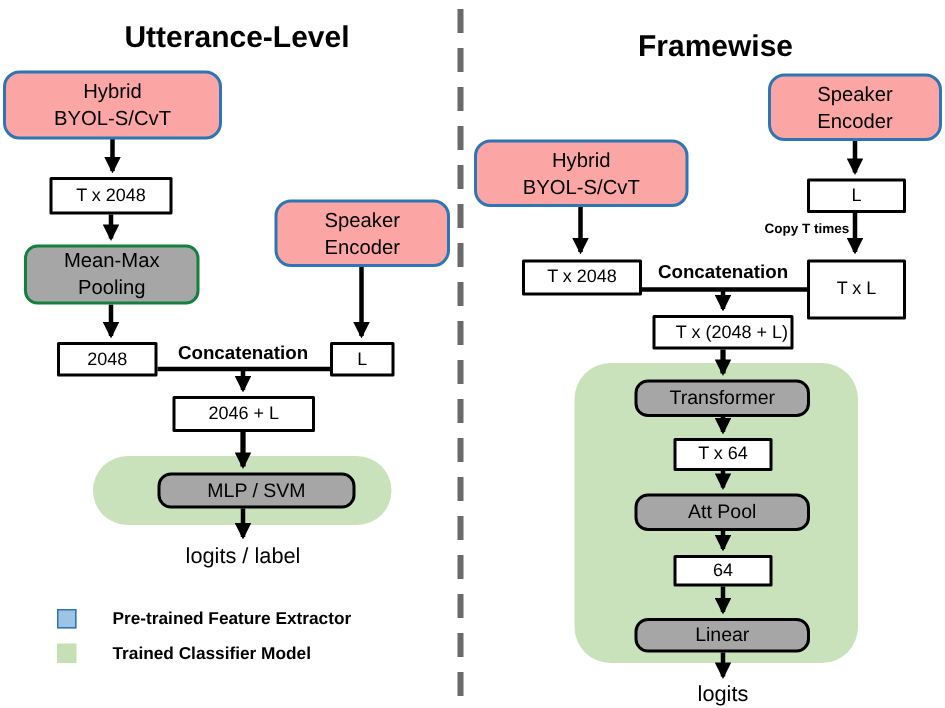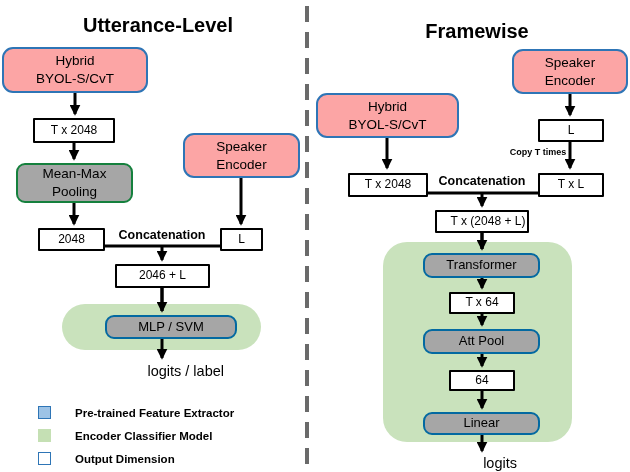--- a/index.html
+++ b/index.html
@@ -15,21 +15,21 @@
   .box{
     display:flex;align-items:center;justify-content:center;
     text-align:center;white-space:pre-line;line-height:1.3;
     z-index:3;
   }
   .box-blue{
     background:#fca5a5;border:2px solid #2E75B6;border-radius:11px;
     font-size:13.5px;
   }
   .box-gray{
-    background:#A6A6A6;border:2px solid #0369a1;border-radius:9px;
+    background:#A6A6A6;border:2px solid #000000;border-radius:9px;
     font-size:13px;
   }
   .box-gray-dark{
     background:#A6A6A6;border:2px solid #15803d;border-radius:9px;
     font-size:13.5px;
   }
   .box-white{
     background:#ffffff;border:2px solid #000;border-radius:1px;
     font-size:12px;
   }
@@ -39,21 +39,21 @@
   .panel-title{
     font-size:20px;font-weight:bold;text-align:center;z-index:3;
   }
   .concat-label{
     font-size:12.5px;font-weight:bold;text-align:center;z-index:4;
   }
   .small-note{
     font-size:9px;font-weight:bold;text-align:center;z-index:4;
   }
   .out-label{
-    font-size:14.5px;text-align:right;z-index:3;
+    font-size:14.5px;text-align:center;z-index:3;
   }
   #connectors{position:absolute;left:0;top:0;z-index:2;}
   .legend-row{
     position:absolute;display:flex;align-items:center;gap:9px;z-index:3;
   }
   .swatch{width:13px;height:13px;box-sizing:border-box;flex:0 0 auto;}
   .swatch-blue{background:#9DC3E6;border:1.5px solid #2E75B6;}
   .swatch-green{background:#C5E0B4;}
   .swatch-white{background:#fff;border:1.5px solid #2E75B6;}
   .legend-label{font-size:11.5px;font-weight:bold;padding-left:15px;}
@@ -120,44 +120,40 @@
   <div class="abs box box-gray" style="left:105px;top:315px;width:132px;height:24px;">MLP / SVM</div>
 
   <div class="abs out-label" style="left:100px;top:363px;width:124px;">logits / label</div>
 
   <div class="legend-row" style="left:38px;top:406px;">
     <span class="swatch swatch-blue"></span>
     <span class="legend-label">Pre-trained Feature Extractor</span>
   </div>
   <div class="legend-row" style="left:38px;top:429px;">
     <span class="swatch swatch-green"></span>
-    <span class="legend-label">Encoder Classifier Model</span>
-  </div>
-  <div class="legend-row" style="left:38px;top:452px;">
-    <span class="swatch swatch-white"></span>
-    <span class="legend-label">Output Dimension</span>
+    <span class="legend-label">Trained Classifier Model</span>
   </div>
 
   <div class="abs panel-title" style="left:322px;top:20px;width:310px;">Framewise</div>
 
   <div class="abs box box-blue" style="left:512px;top:49px;width:116px;height:45px;">Speaker
 Encoder</div>
 
   <div class="abs box box-blue" style="left:316px;top:93px;width:143px;height:45px;">Hybrid
 BYOL-S/CvT</div>
 
   <div class="abs box box-white" style="left:538px;top:119px;width:66px;height:23px;">L</div>
 
   <div class="abs small-note" style="left:508px;top:147px;width:60px;">Copy T times</div>
 
   <div class="abs box box-white" style="left:348px;top:173px;width:80px;height:24px;">T x 2048</div>
 
   <div class="abs concat-label" style="left:432px;top:174px;width:100px;">Concatenation</div>
 
-  <div class="abs box box-white" style="left:538px;top:173px;width:66px;height:24px;">T x L</div>
+  <div class="abs box box-white" style="left:538px;top:173px;width:66px;height:40px;">T x L</div>
 
   <div class="abs box box-white" style="left:435px;top:210px;width:94px;height:23px;padding-left:12px;">T x (2048 + L)</div>
 
   <div class="abs box-green" style="left:383px;top:242px;width:189px;height:200px;"></div>
 
   <div class="abs box box-gray" style="left:423px;top:253px;width:117px;height:25px;">Transformer</div>
 
   <div class="abs box box-white" style="left:449px;top:292px;width:66px;height:22px;">T x 64</div>
 
   <div class="abs box box-gray" style="left:423px;top:329px;width:117px;height:25px;">Att Pool</div>

